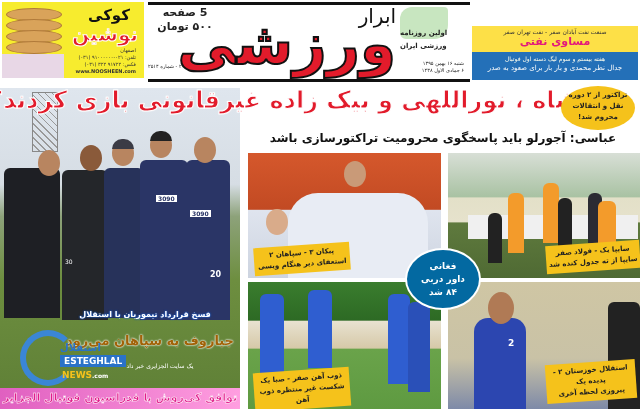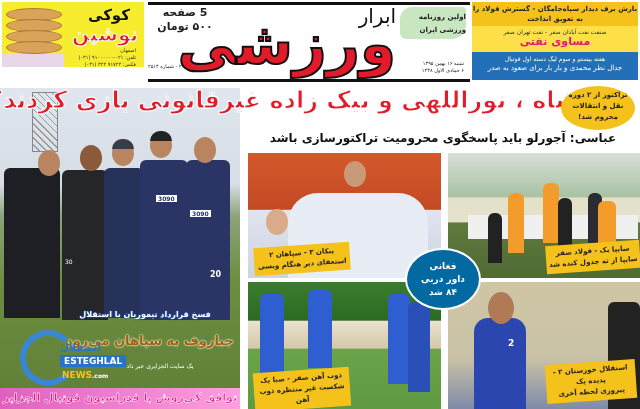--- a/index.html
+++ b/index.html
@@ -1,33 +1,33 @@
 <!DOCTYPE html>
 <html><head>
 <meta charset="utf-8">
 <style>
 *{box-sizing:border-box;margin:0;padding:0}
 body{width:640px;height:409px;overflow:hidden;background:#fff;font-family:"DejaVu Sans",sans-serif;position:relative}
 .abs{position:absolute}
 .rtl{direction:rtl}
 
-.ad{left:2px;top:2px;width:142px;height:65px;background:#f7ec2e;overflow:hidden}
+.ad{left:2px;top:2px;width:142px;height:76px;background:#f7ec2e;overflow:hidden}
 .ad .cookies{left:4px;top:6px;width:56px;height:52px}
 .ad .ck{position:absolute;left:0;width:56px;height:13px;border-radius:50%;background:#d9a35a;border:1px solid #b07a3a}
 .ad .cloth{left:0;top:52px;width:62px;height:24px;background:#e8d7e6}
 .ad .t1{right:14px;top:4px;font-size:15px;font-weight:bold;color:#111}
 .ad .t2{right:6px;top:20px;font-size:20px;font-weight:bold;color:#e21b2b;-webkit-text-stroke:1px #fff}
 .ad .t3{right:8px;top:45px;font-size:5px;color:#333;line-height:7px;text-align:right;width:70px}
 .hline{background:#111;height:3px}
 .mini{left:150px;top:6px;font-size:11px;font-weight:bold;color:#222;text-align:center;width:70px;line-height:14px}
 .issue{left:148px;top:63px;font-size:5px;color:#222}
 .logo{left:238px;top:4px;width:200px;height:76px}
 .logo .main{position:absolute;right:42px;top:8px;font-size:58px;font-weight:900;color:#e21b2b;font-family:"DejaVu Sans",sans-serif;letter-spacing:-4px;line-height:64px;-webkit-text-stroke:2px #111}
 .logo .abrar{position:absolute;right:42px;top:0;font-size:20px;color:#111}
-.badge1{left:400px;top:7px;width:66px;height:32px;background:#c8e6c0;border-radius:12px 4px 14px 6px;font-size:7px;font-weight:bold;color:#222;text-align:right;line-height:13px;padding-top:4px}
+.badge1{left:400px;top:7px;width:48px;height:32px;background:#c8e6c0;border-radius:12px 4px 14px 6px;font-size:7px;font-weight:bold;color:#222;text-align:left;line-height:13px;padding-top:20px}
 .dateline{left:398px;top:60px;font-size:5px;color:#222;line-height:7px;text-align:right;width:66px}
 .rbox{left:472px;top:2px;width:166px;height:78px}
 .rb1{left:0;top:0;width:166px;height:24px;background:#f5c21b;font-size:7px;font-weight:bold;color:#222;text-align:center;line-height:10px;padding-top:2px}
 .rb2{left:0;top:24px;width:166px;height:26px;background:#fde047;text-align:center}
 .rb2 .s{font-size:6px;color:#333;margin-top:2px}
 .rb2 .b{font-size:11px;font-weight:bold;color:#e2187b}
 .rb3{left:0;top:50px;width:166px;height:28px;background:#2470b8;color:#fff;text-align:center}
 .rb3 .s{font-size:6px;margin-top:3px;color:#ffe}
 .rb3 .b{font-size:7px;margin-top:2px;color:#fff}
 
@@ -89,21 +89,20 @@
 <div class="abs badge1 rtl">
   <div>اولین روزنامه</div>
   <div>ورزشی ایران</div>
 </div>
 <div class="abs dateline rtl">
   <div>شنبه ۱۶ بهمن ۱۳۹۵</div>
   <div>۶ جمادی الاول ۱۴۳۸</div>
 </div>
 
 <div class="abs rbox rtl">
-  <div class="abs rb1">بارش برف دیدار سیاه‌جامگان - گسترش فولاد را به تعویق انداخت</div>
   <div class="abs rb2">
     <div class="s">صنعت نفت آبادان صفر - نفت تهران صفر</div>
     <div class="b">مساوی نفتی</div>
   </div>
   <div class="abs rb3">
     <div class="s">هفته بیستم و سوم لیگ دسته اول فوتبال</div>
     <div class="b">جدال نطر محمدی و بار بار برای صعود به صدر</div>
   </div>
 </div>
 

